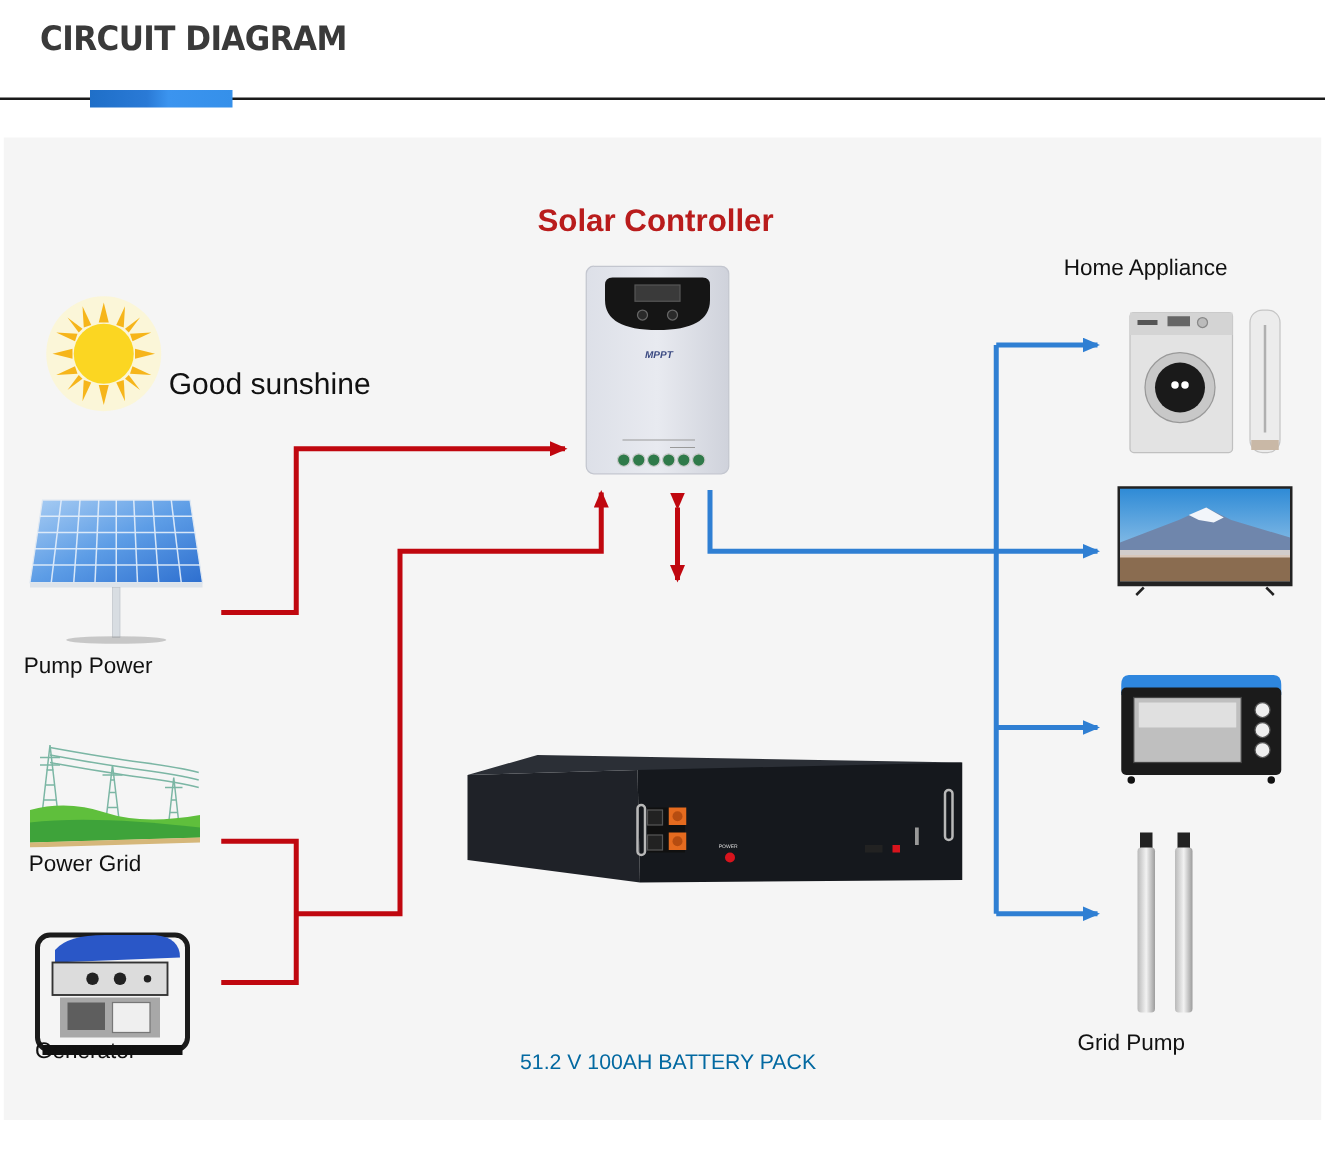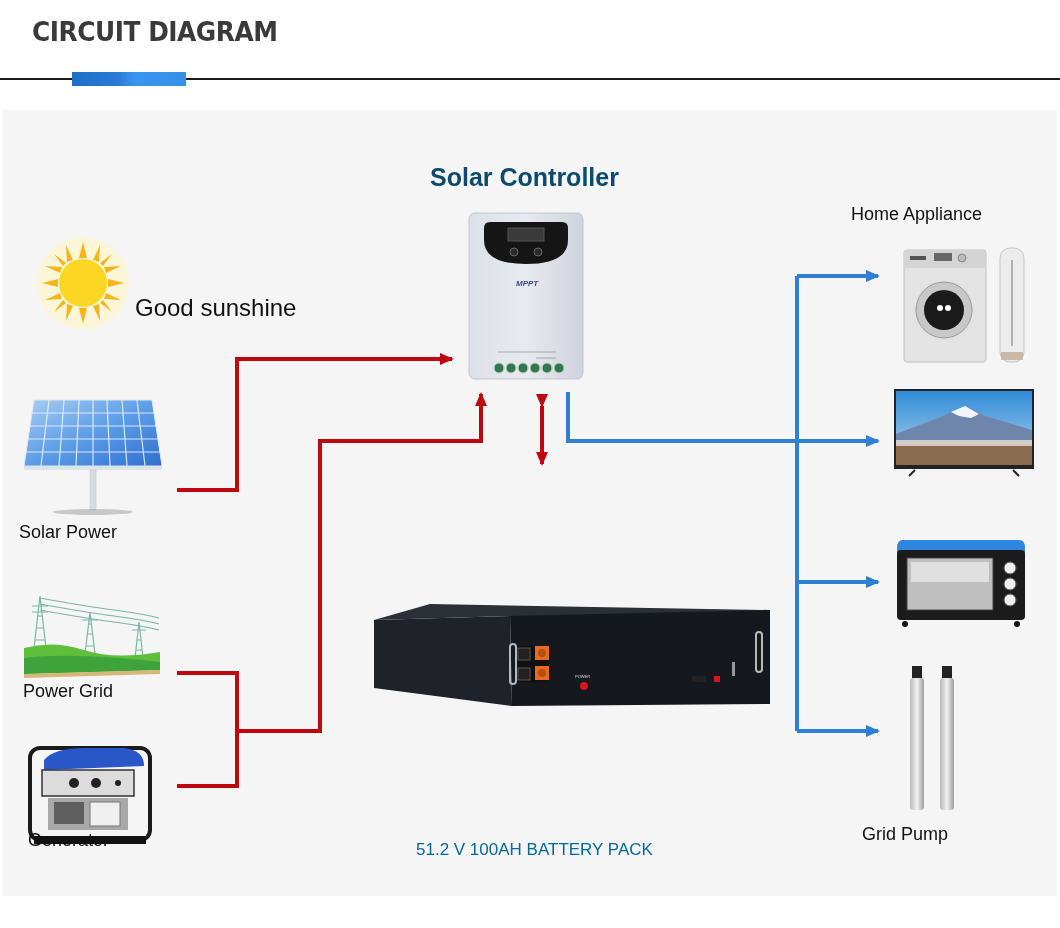--- a/index.html
+++ b/index.html
@@ -2,21 +2,21 @@
 <html><head>
 <meta charset="utf-8">
 <style>
   html, body { margin: 0; padding: 0; background: #ffffff; }
   body { width: 1060px; height: 928px; position: relative; overflow: hidden; font-family: "Liberation Sans", sans-serif; }
   .title { position: absolute; left: 32px; top: 16px; font-family: "DejaVu Sans", sans-serif; font-size: 27px; font-weight: bold; color: #3a3a3a; letter-spacing: -0.5px; transform: scaleX(0.92); transform-origin: left top; }
   .rule { position: absolute; left: 0; top: 78px; width: 1060px; height: 2px; background: #1a1a1a; }
   .rule-accent { position: absolute; left: 72px; top: 72px; width: 114px; height: 14px; background: linear-gradient(90deg, #1f6fc8 0%, #2a7ad6 40%, #3b94ef 55%, #3590ea 100%); }
   .panel { position: absolute; left: 3px; top: 110px; width: 1054px; height: 786px; background: #f5f5f5; }
   .lbl { position: absolute; color: #111; font-size: 18px; white-space: nowrap; }
-  .lbl-bold { font-weight: bold; color: #0c4a6e; font-size: 25px; position: absolute; white-space: nowrap; }
+  .lbl-bold { font-weight: bold; color: #b91c1c; font-size: 25px; position: absolute; white-space: nowrap; }
   .lbl-small { position: absolute; font-size: 17px; font-weight: bold; color: #111; white-space: nowrap; }
   svg.wires { position: absolute; left: 0; top: 0; }
   .icon { position: absolute; }
 </style>
 </head>
 <body>
 
 <div class="title">CIRCUIT DIAGRAM</div>
 <div class="rule"></div>
 <div class="rule-accent"></div>
@@ -94,21 +94,21 @@
     <line x1="57" y1="4" x2="54" y2="70"></line>
       <line x1="71" y1="4" x2="71" y2="70"></line>
     <line x1="85" y1="4" x2="88" y2="70"></line>
       <line x1="100" y1="4" x2="105" y2="70"></line>
     <line x1="115" y1="4" x2="123" y2="70"></line>
   </g>
   <rect x="2" y="70" width="138" height="4" fill="#dde3ea"></rect>
   <rect x="68" y="74" width="6" height="40" fill="#d8dde2" stroke="#b9bec4" stroke-width="0.5"></rect>
   <ellipse cx="71" cy="116" rx="40" ry="3" fill="#9a9a9a" opacity="0.5"></ellipse>
 </svg>
-<div class="lbl" style="left:19px;top:522px">Solar Power</div>
+<div class="lbl" style="left:19px;top:522px">Pump Power</div>
 
 <svg class="icon" style="left:24px;top:588px" width="136" height="90" viewBox="0 0 136 90">
   <g stroke="#7bb6a4" stroke-width="1.2" fill="none">
     <path d="M16,10 Q60,18 90,22 T135,30"></path>
       <path d="M16,16 Q60,24 90,28 T135,36"></path>
     <path d="M16,22 Q60,30 90,34 T135,42"></path>
     <path d="M16,8 L10,60 M16,8 L22,60 M11,52 L21,52 M12,40 L20,40 M13,28 L19,28 M8,18 L24,18 M8,24 L24,24"></path>
     <path d="M66,24 L61,66 M66,24 L71,66 M62,58 L70,58 M63,46 L69,46 M64,36 L68,36 M58,32 L74,32"></path>
     <path d="M115,34 L111,70 M115,34 L119,70 M112,62 L118,62 M113,52 L117,52 M108,42 L122,42"></path>
   </g>

